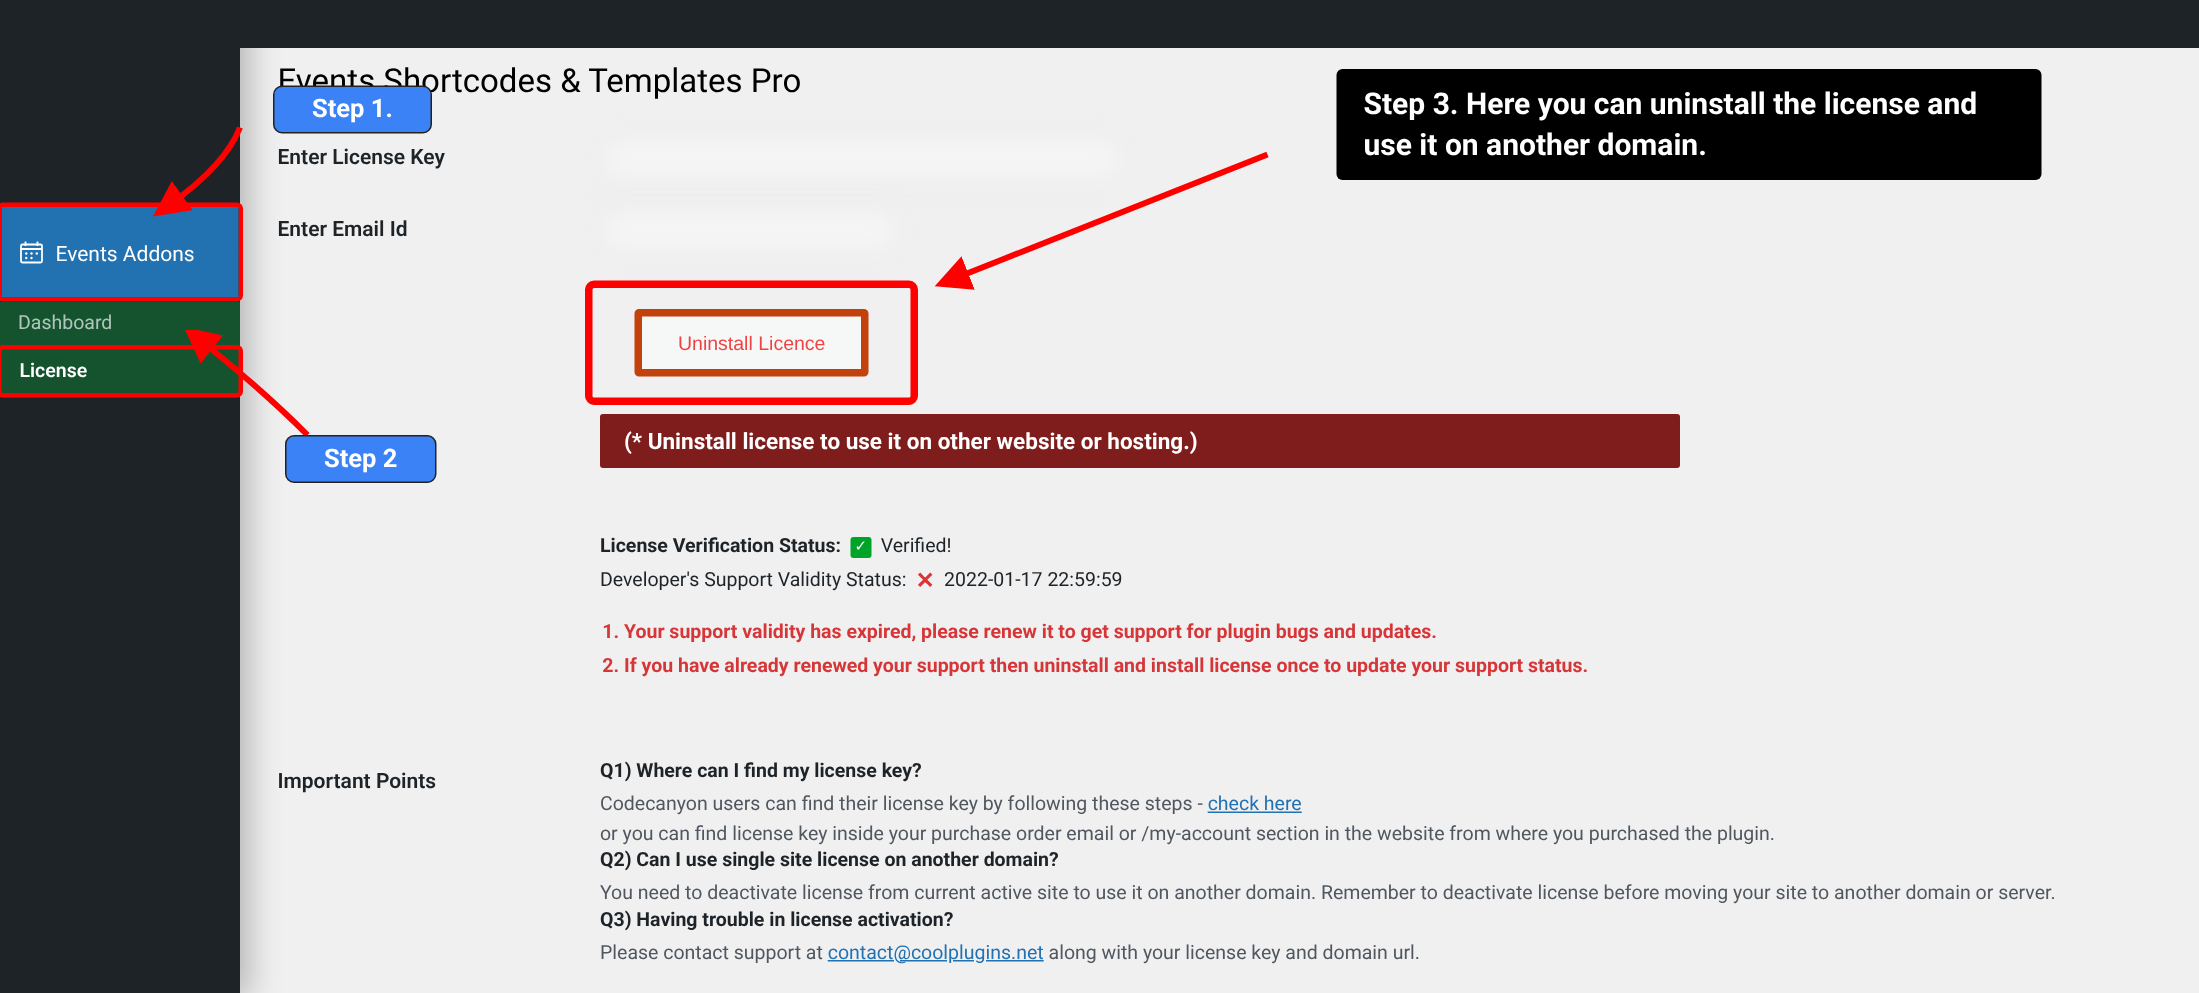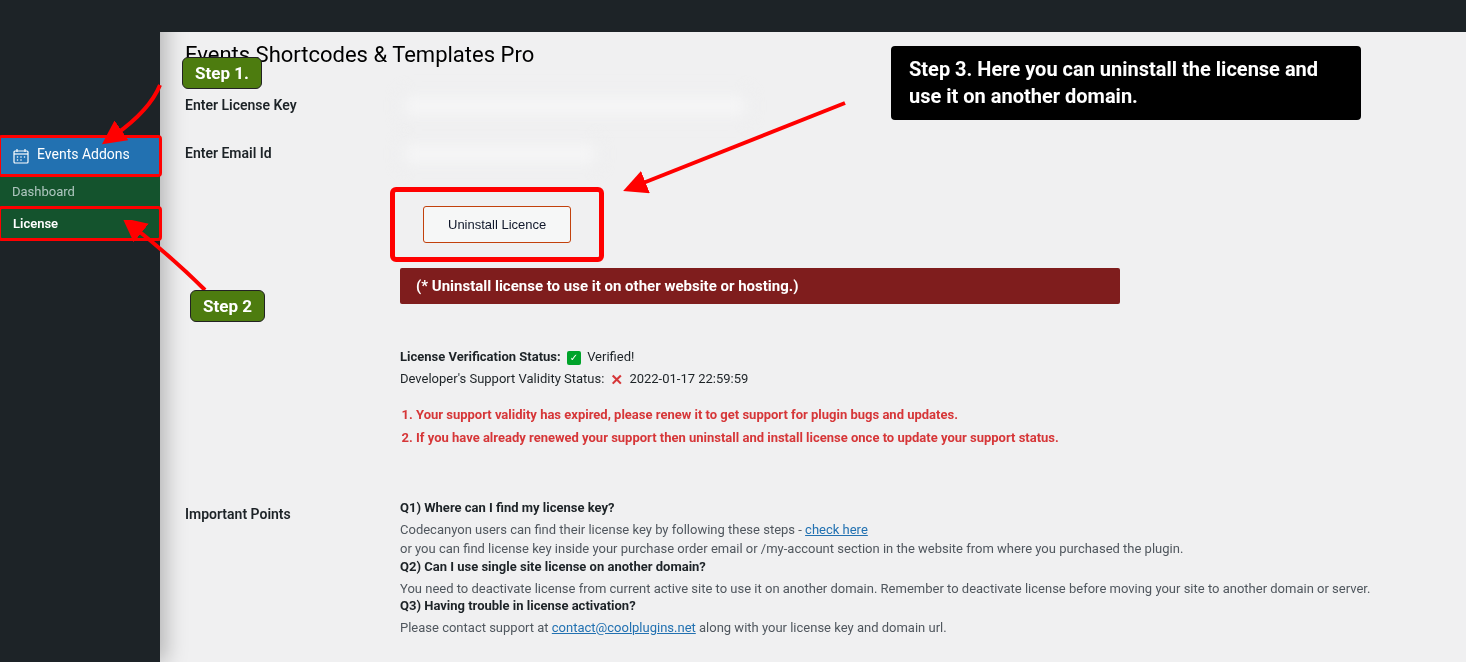--- a/index.html
+++ b/index.html
@@ -1,51 +1,51 @@
 <!DOCTYPE html>
 <html><head>
 <meta charset="utf-8">
 <style>
 * { margin: 0; padding: 0; box-sizing: border-box; }
 body { font-family: -apple-system, BlinkMacSystemFont, "Segoe UI", Roboto, sans-serif; background: #f0f0f1; color: #1d2327; font-size: 13px; }
 .app { display: flex; min-height: 662px; }
 .topbar { position: fixed; top: 0; left: 0; right: 0; height: 32px; background: #1d2327; z-index: 100; }
 .sidebar { width: 160px; background: #1d2327; color: #fff; padding-top: 32px; flex-shrink: 0; box-shadow: 6px 0 20px rgba(0,0,0,0.25); position: relative; z-index: 50; }
 .sidebar-blur-top { height: 103px; background: #1d2327; }
-.sidebar-item { display: flex; align-items: flex-start; padding: 8px 10px; font-size: 14px; color: #fff; cursor: pointer; position: relative; }
+.sidebar-item { display: flex; align-items: flex-end; padding: 20px 10px; font-size: 14px; color: #fff; cursor: pointer; position: relative; }
 .sidebar-item.active { background: #2271b1; }
 .sidebar-item.active::after { content: ""; position: absolute; right: -8px; top: 50%; transform: translateY(-50%); border: 8px solid transparent; border-left-color: #2271b1; }
 .sidebar-item .icon { width: 20px; height: 20px; margin-right: 6px; display: inline-flex; align-items: center; justify-content: center; }
 .sidebar-sub { background: #14532d; }
 .sidebar-sub-item { padding: 7px 12px; font-size: 13px; color: rgba(240,246,252,0.7); cursor: pointer; }
 .sidebar-sub-item.selected { color: #fff; font-weight: 600; }
 .highlight-box { border: 3px solid #ff0000; border-radius: 4px; }
 .main { flex: 1; padding: 32px 25px 20px 25px; margin-top: 0; background: #f0f0f1; position: relative; }
 .page-title { font-size: 22px; font-weight: 400; color: #000000; margin-bottom: 6px; margin-top: 10px; }
 .form-row { display: flex; margin-bottom: 18px; }
 .form-label { width: 215px; font-size: 14px; font-weight: 600; color: #1d2327; padding-top: 6px; }
 .form-field { flex: 1; }
 .blurred-input { width: 350px; height: 30px; border: 1px solid #8c8f94; border-radius: 4px; background: #fff; filter: blur(8px); opacity: 0.4; }
 .blurred-input.email { width: 200px; }
-.uninstall-btn { padding: 10px 24px; border: 1px solid #c2410c; color: #0f172a; background: #f6f7f7; border-radius: 3px; font-size: 13px; cursor: pointer; text-align: right; }
+.uninstall-btn { padding: 10px 24px; border: 5px solid #c2410c; color: #ef4444; background: #f6f7f7; border-radius: 3px; font-size: 13px; cursor: pointer; text-align: right; }
 .btn-highlight { display: inline-block; padding: 14px 28px; border: 5px solid #ff0000; border-radius: 6px; margin-left: -10px; }
 .green-bar { background: #7f1d1d; color: #fff; padding: 9px 16px; font-weight: 700; font-size: 15px; border-radius: 2px; margin-left: 215px; max-width: 720px; margin-top: -4px; }
 .status-section { margin-left: 215px; margin-top: 45px; font-size: 13px; max-width: 1050px; }
 .status-line { margin-bottom: 6px; }
 .status-line strong { font-weight: 700; }
 .check-icon { display: inline-block; width: 14px; height: 14px; background: #00a32a; color: #fff; text-align: center; line-height: 14px; font-size: 10px; border-radius: 2px; vertical-align: middle; margin: 0 3px; }
 .x-icon { display: inline-block; color: #d63638; font-weight: 700; font-size: 15px; vertical-align: middle; margin: 0 3px; }
 .warnings { margin-top: 18px; padding-left: 16px; }
 .warnings li { color: #d63638; font-weight: 700; font-size: 13px; margin-bottom: 8px; list-style: decimal; }
 .important-row { display: flex; margin-top: 55px; }
 .faq-q { font-weight: 700; font-size: 13px; margin-bottom: 5px; margin-top: 0; }
 .faq-q:first-child { margin-top: 0; }
 .faq-a { font-size: 13px; color: #50575e; line-height: 1.5; }
 .faq-a a { color: #2271b1; text-decoration: underline; }
-.step-badge { position: absolute; background: #4d7c0f; color: #fff; padding: 5px 12px; font-size: 17px; font-weight: 700; border-radius: 6px; z-index: 60; border: 1px solid #222; }
+.step-badge { position: absolute; background: #3b82f6; color: #fff; padding: 5px 25px; font-size: 17px; font-weight: 700; border-radius: 6px; z-index: 60; border: 1px solid #222; }
 .step3-badge { position: absolute; background: #000; color: #fff; padding: 10px 18px; font-size: 20px; font-weight: 700; border-radius: 4px; z-index: 60; line-height: 1.35; max-width: 470px; margin-left: 47px; }
 .arrow-svg { position: absolute; z-index: 55; pointer-events: none; }
 .events-addon-box { margin: 0 -2px; }
 .license-box { margin: 0 -2px 4px -2px; }
 </style>
 </head>
 <body>
 
 <div class="topbar"></div>
 

